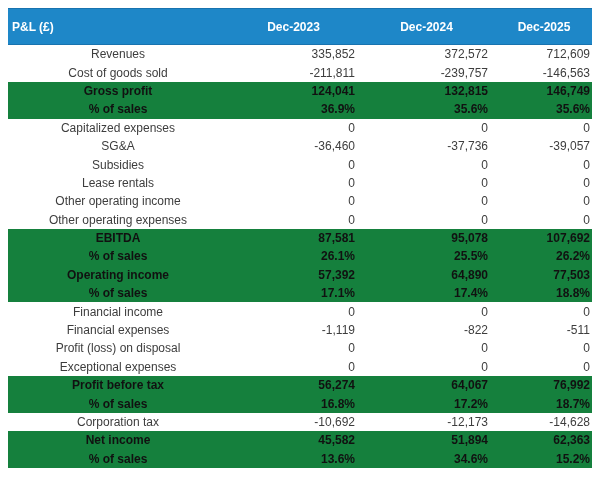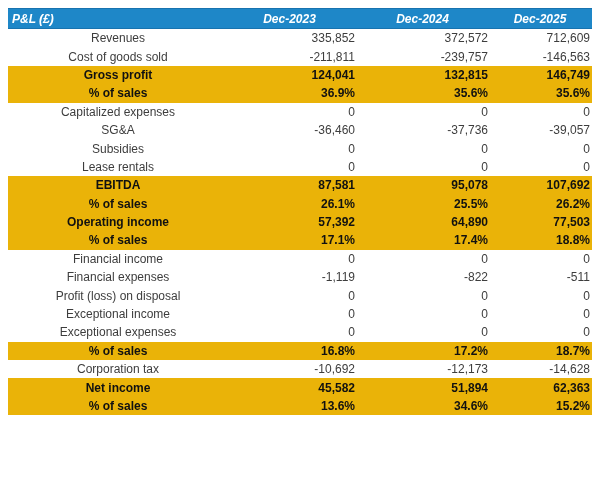--- a/index.html
+++ b/index.html
@@ -26,24 +26,23 @@
   col.c-y3    { width: 102px; }
 
   thead th {
     background: #1e87c8;
     border-top: 1px solid #1873af;
     border-bottom: 1px solid #1873af;
     color: #ffffff;
     font-size: 12px;
     font-weight: bold;
     height: 19px;
-    padding: 0;
+    padding: 8px;
     vertical-align: middle;
     white-space: nowrap;
-    font-style: italic;
   }
   thead th.label-col {
     text-align: left;
     padding-left: 4px;
   }
   thead th.num-col {
     text-align: center;
     padding-right: 2px;
   }
 
@@ -57,21 +56,21 @@
   }
   tbody td.label-cell {
     text-align: center;
     padding-left: 4px;
   }
   tbody td.num-cell {
     text-align: right;
     padding-right: 2px;
   }
   tbody tr.total td {
-    background: #eab308;
+    background: #15803d;
     font-weight: bold;
     color: #111111;
   }
 </style>
 </head>
 <body>
 
 <table class="pnl">
   <colgroup>
     <col class="c-label">
@@ -129,20 +128,32 @@
         <td class="num-cell">0</td>
         <td class="num-cell">0</td>
         <td class="num-cell">0</td>
       </tr>
       <tr>
         <td class="label-cell">Lease rentals</td>
         <td class="num-cell">0</td>
         <td class="num-cell">0</td>
         <td class="num-cell">0</td>
       </tr>
+      <tr>
+        <td class="label-cell">Other operating income</td>
+        <td class="num-cell">0</td>
+        <td class="num-cell">0</td>
+        <td class="num-cell">0</td>
+      </tr>
+      <tr>
+        <td class="label-cell">Other operating expenses</td>
+        <td class="num-cell">0</td>
+        <td class="num-cell">0</td>
+        <td class="num-cell">0</td>
+      </tr>
       <tr class="total">
         <td class="label-cell">EBITDA</td>
         <td class="num-cell">87,581</td>
         <td class="num-cell">95,078</td>
         <td class="num-cell">107,692</td>
       </tr>
       <tr class="total">
         <td class="label-cell">% of sales</td>
         <td class="num-cell">26.1%</td>
         <td class="num-cell">25.5%</td>
@@ -172,30 +183,30 @@
         <td class="num-cell">-822</td>
         <td class="num-cell">-511</td>
       </tr>
       <tr>
         <td class="label-cell">Profit (loss) on disposal</td>
         <td class="num-cell">0</td>
         <td class="num-cell">0</td>
         <td class="num-cell">0</td>
       </tr>
       <tr>
-        <td class="label-cell">Exceptional income</td>
-        <td class="num-cell">0</td>
-        <td class="num-cell">0</td>
-        <td class="num-cell">0</td>
-      </tr>
-      <tr>
         <td class="label-cell">Exceptional expenses</td>
         <td class="num-cell">0</td>
         <td class="num-cell">0</td>
         <td class="num-cell">0</td>
+      </tr>
+      <tr class="total">
+        <td class="label-cell">Profit before tax</td>
+        <td class="num-cell">56,274</td>
+        <td class="num-cell">64,067</td>
+        <td class="num-cell">76,992</td>
       </tr>
       <tr class="total">
         <td class="label-cell">% of sales</td>
         <td class="num-cell">16.8%</td>
         <td class="num-cell">17.2%</td>
         <td class="num-cell">18.7%</td>
       </tr>
       <tr>
         <td class="label-cell">Corporation tax</td>
         <td class="num-cell">-10,692</td>

